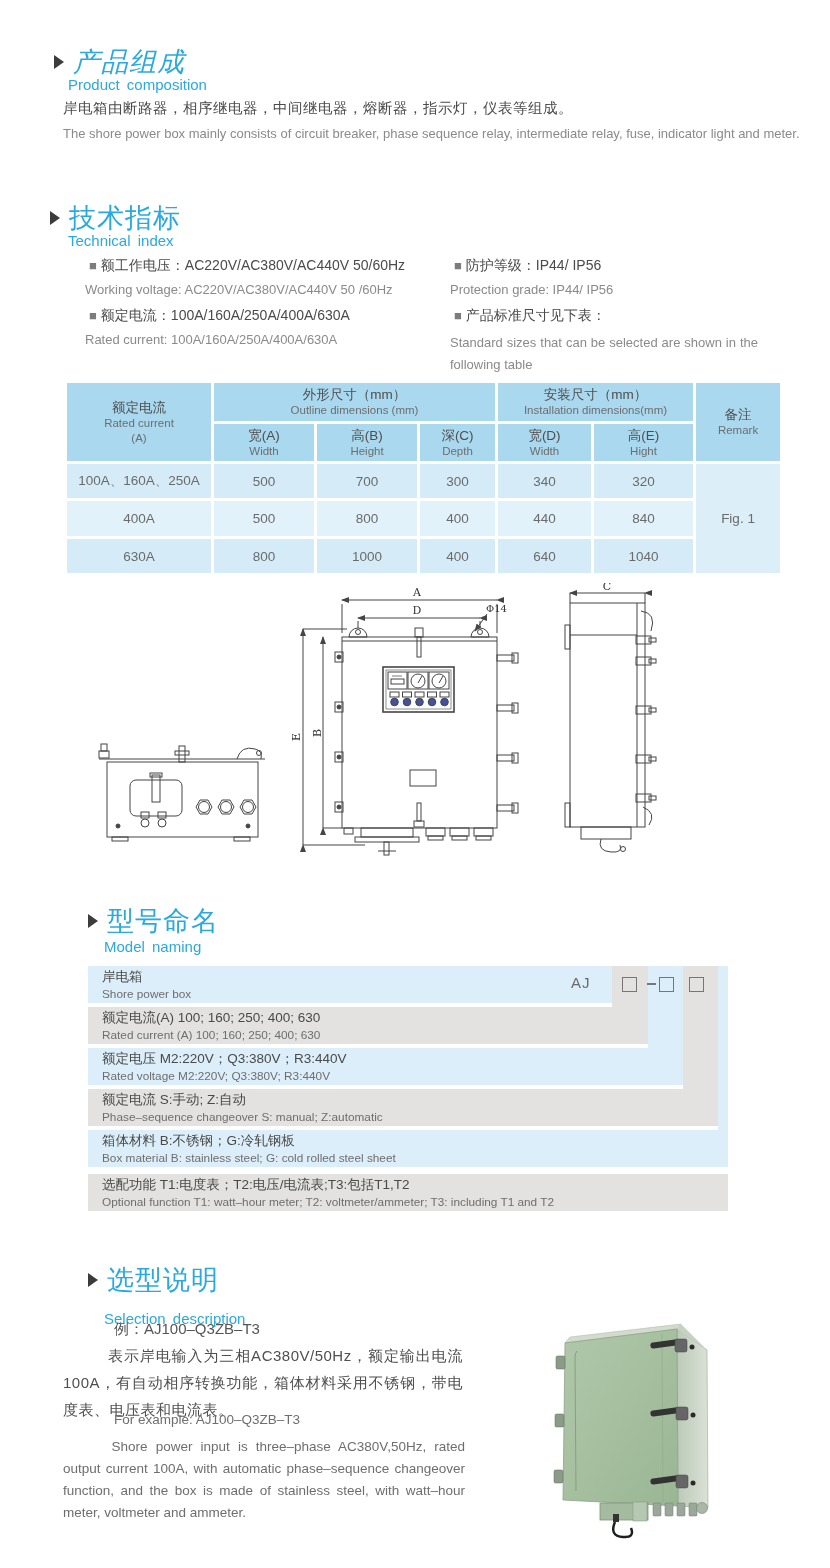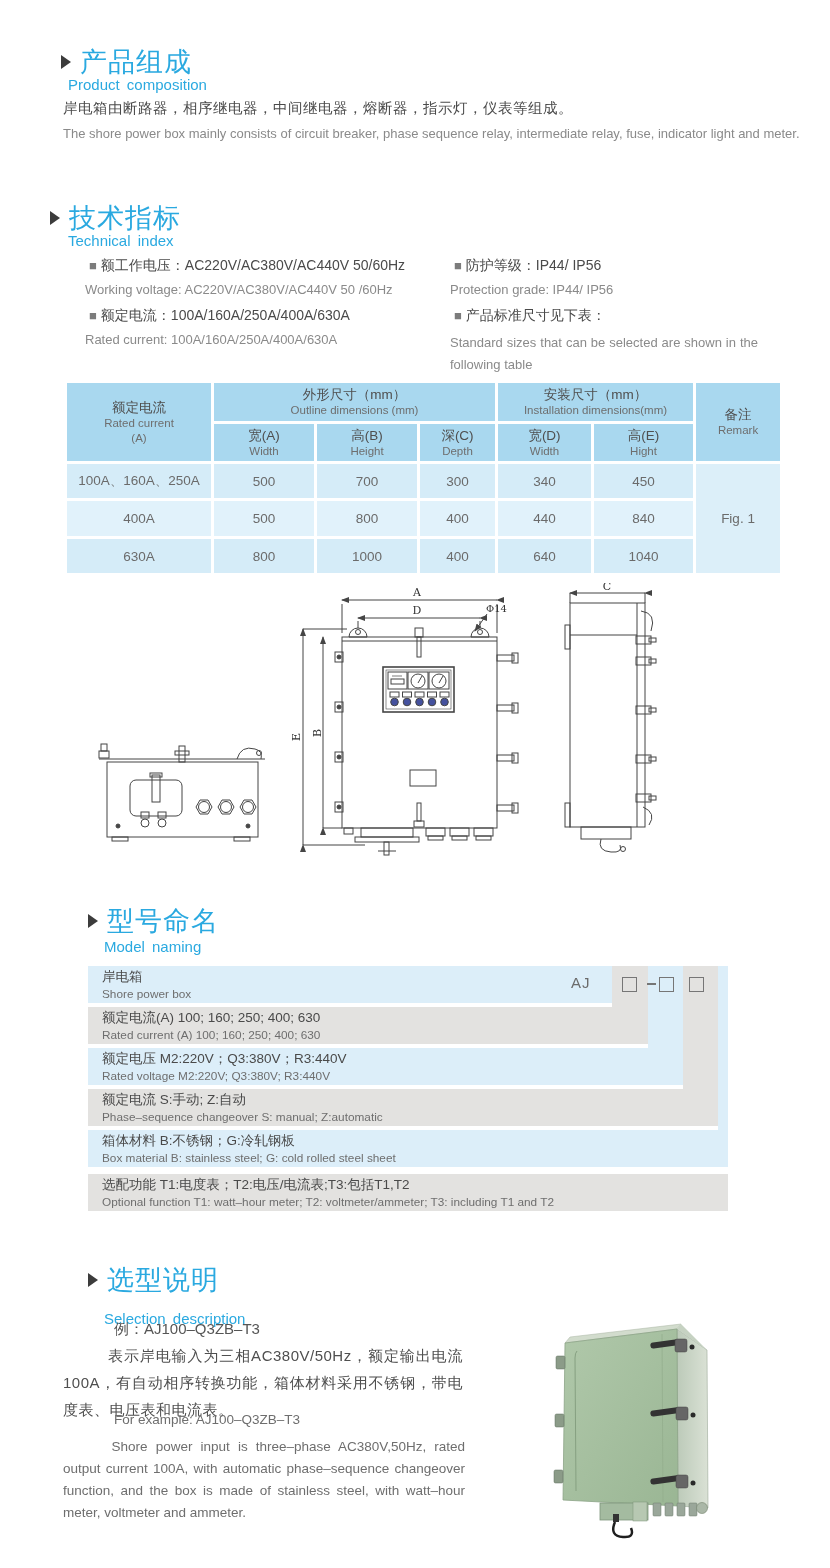--- a/index.html
+++ b/index.html
@@ -43,21 +43,21 @@
   
   .sel-zh-body{font-size:15px;color:#4f4f4f;line-height:27px;text-indent:3em;letter-spacing:0.5px;}
   .sel-en-body{font-size:13.5px;color:#6e6e6e;line-height:22px;text-indent:3.6em;}
   .example{font-size:15px;color:#555;}
   .example-en{font-size:13.5px;color:#6e6e6e;}
   svg{display:block;}
 </style>
 </head>
 <body>
 
-<div class="abs sec-head" style="left:61px;top:44px;">
+<div class="abs sec-head" style="left:54px;top:44px;font-style:italic;">
   <span class="tri"></span>
   <span class="h-zh">产品组成</span>
 </div>
 <div class="abs h-en" style="left:68px;top:76px;">Product composition</div>
 <div class="abs zh-body" style="left:63px;top:99px;">岸电箱由断路器，相序继电器，中间继电器，熔断器，指示灯，仪表等组成。</div>
 <div class="abs en-body" style="left:63px;top:126px;">The shore power box mainly consists of circuit breaker, phase sequence relay, intermediate relay, fuse, indicator light and meter.</div>
 
 <div class="abs sec-head" style="left:50px;top:200px;">
   <span class="tri"></span>
   <span class="h-zh">技术指标</span>
@@ -125,21 +125,21 @@
           <span class="th-zh">高(E)</span>
           <span class="th-en">Hight</span>
         </th>
   </tr>
   <tr class="dr1" style="height:37px;">
     <td class="dval">100A、160A、250A</td>
     <td class="dval">500</td>
     <td class="dval">700</td>
     <td class="dval">300</td>
     <td class="dval">340</td>
-    <td class="dval">450</td>
+    <td class="dval">320</td>
     <td class="dval remark-cell" rowspan="3">Fig. 1</td>
   </tr>
   <tr class="dr2" style="height:38px;">
     <td class="dval">400A</td>
     <td class="dval">500</td>
     <td class="dval">800</td>
     <td class="dval">400</td>
     <td class="dval">440</td>
     <td class="dval">840</td>
   </tr>

